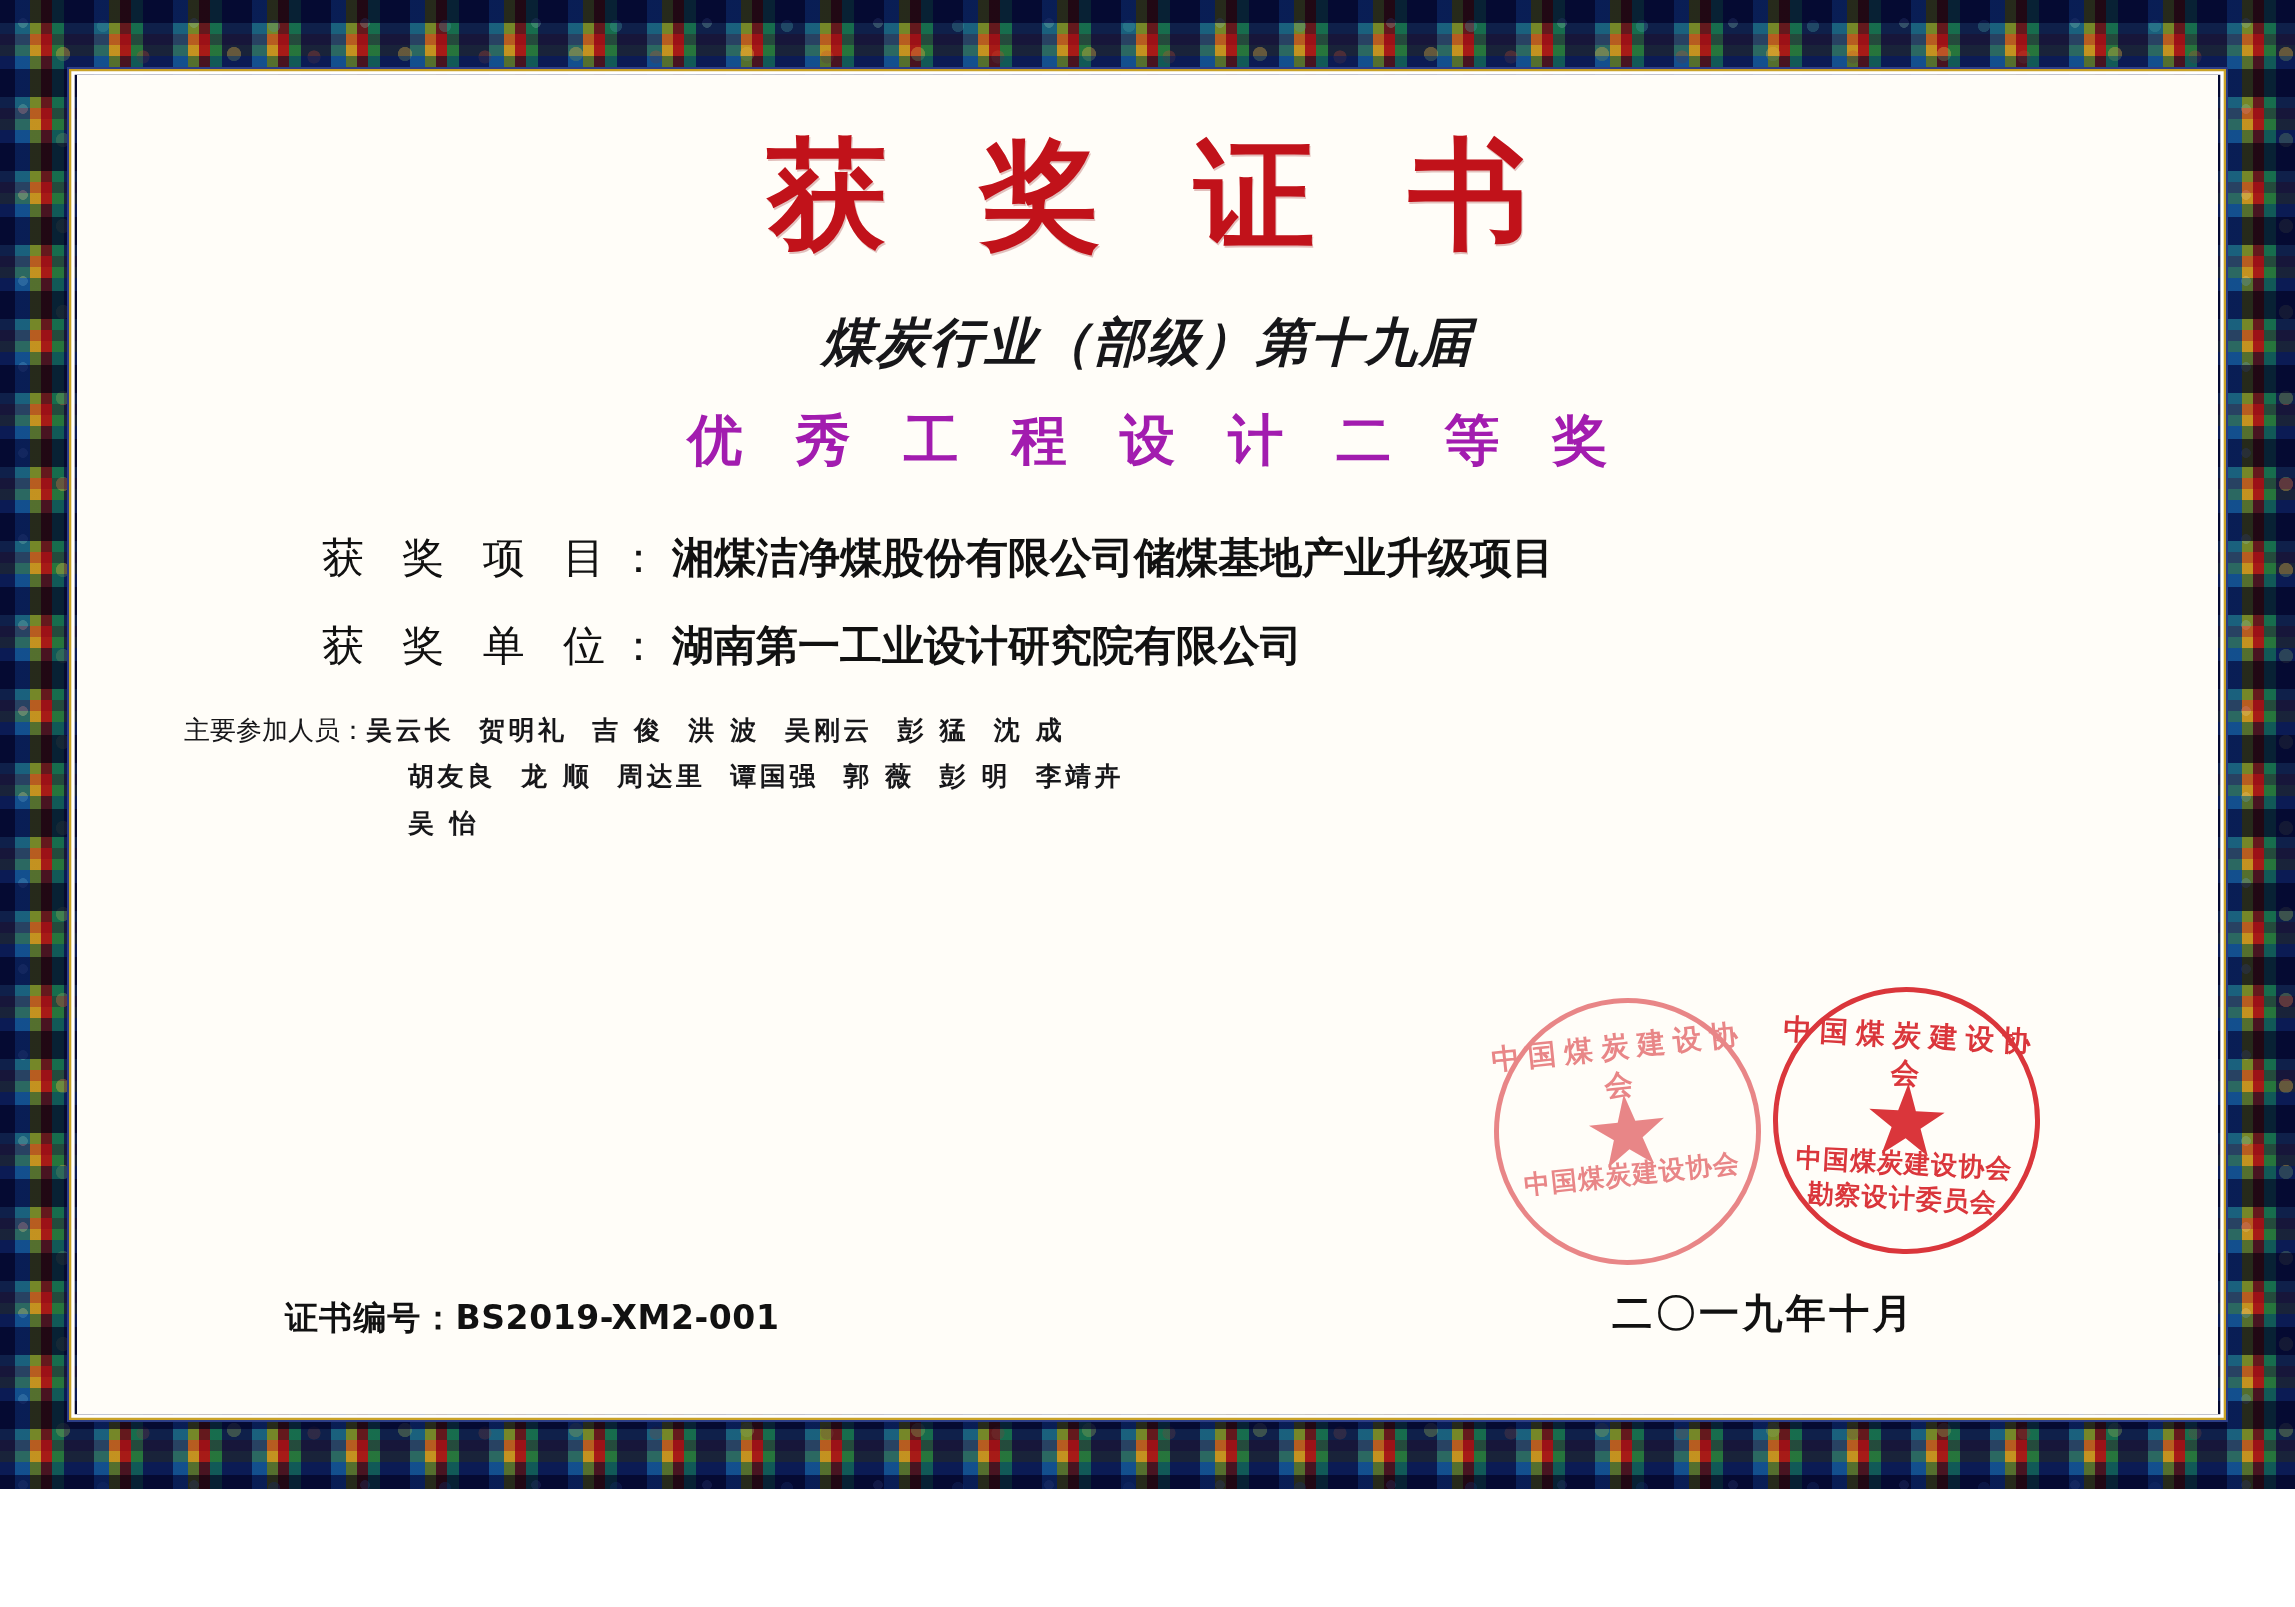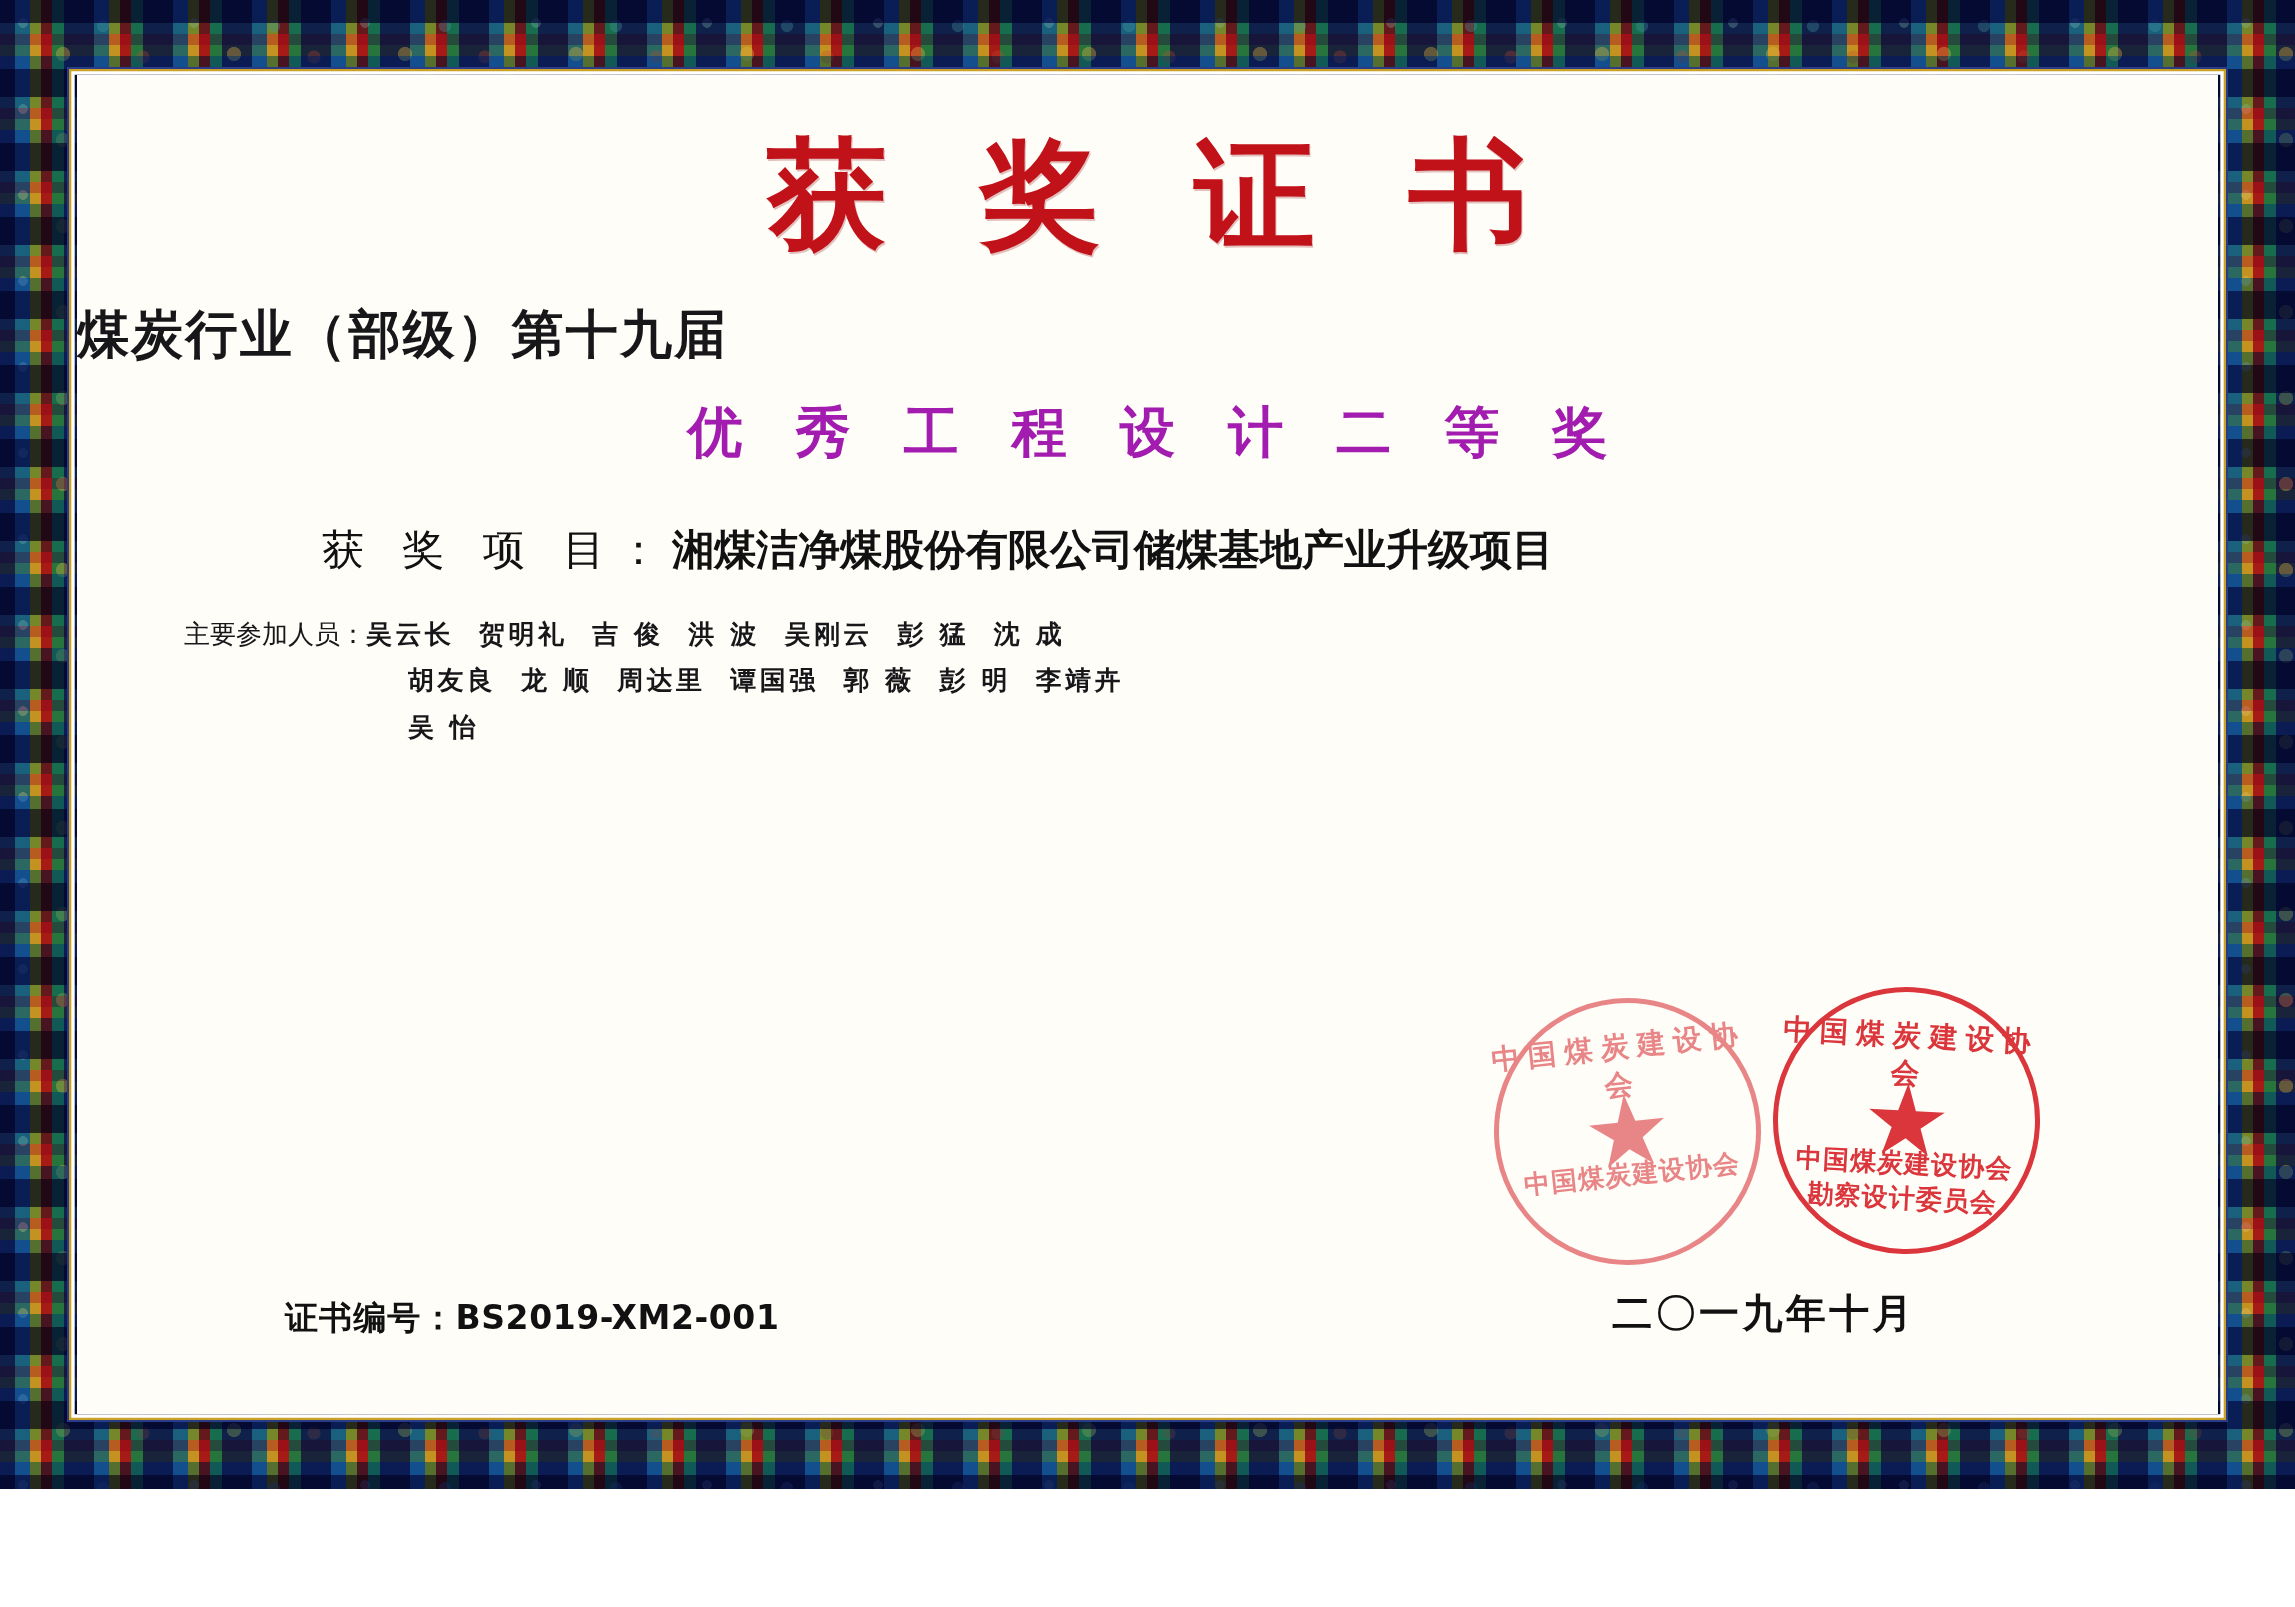--- a/index.html
+++ b/index.html
@@ -88,26 +88,27 @@
     font-size: 120px;
     font-weight: 700;
     letter-spacing: 26px;
     text-indent: 26px;
     margin-top: 40px;
     font-family: "DejaVu Serif", "Liberation Serif", serif;
     text-shadow: 1.1px 1.7px 0 rgba(140,10,10,0.25);
   }
 
   .subtitle {
-    text-align: left;
+    text-align: center;
     color: #17171a;
     font-size: 52px;
     font-weight: 700;
     letter-spacing: 2.3px;
-    margin-top: 22px;
+    margin-top: 30px;
+    font-style: italic;
   }
 
   .award-line {
     text-align: center;
     color: #a21caf;
     font-size: 55px;
     font-weight: 700;
     letter-spacing: 17px;
     text-indent: 17px;
     margin-top: 26px;
@@ -271,20 +272,24 @@
 
     <div class="award-line">优 秀 工 程 设 计 二 等 奖</div>
 
     <div class="field-block">
 
       <div class="field-row">
         <span class="field-label">获 奖 项 目：</span>
         <span class="field-value">湘煤洁净煤股份有限公司储煤基地产业升级项目</span>
       </div>
 
+      <div class="field-row">
+        <span class="field-label">获 奖 单 位：</span>
+        <span class="field-value">湖南第一工业设计研究院有限公司</span>
+      </div>
 
     </div>
 
     <div class="members">
       <div class="members-row">
         <span class="members-label">主要参加人员：</span>
         <span class="members-names">吴云长  贺明礼  吉 俊  洪 波  吴刚云  彭 猛  沈 成</span>
       </div>
       <div class="members-cont">胡友良  龙 顺  周达里  谭国强  郭 薇  彭 明  李靖卉</div>
       <div class="members-cont">吴 怡</div>

